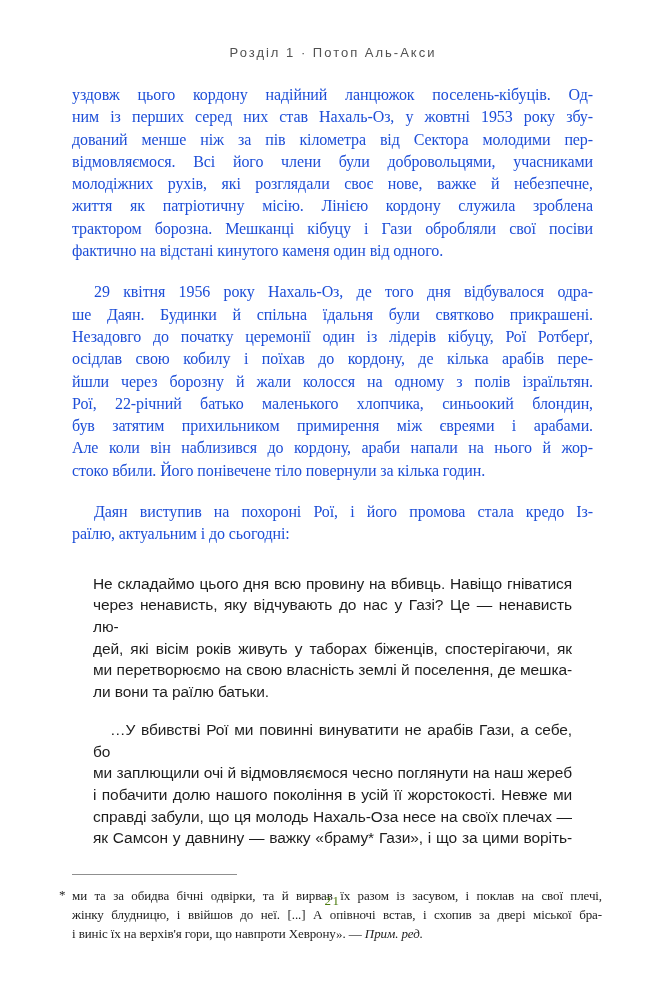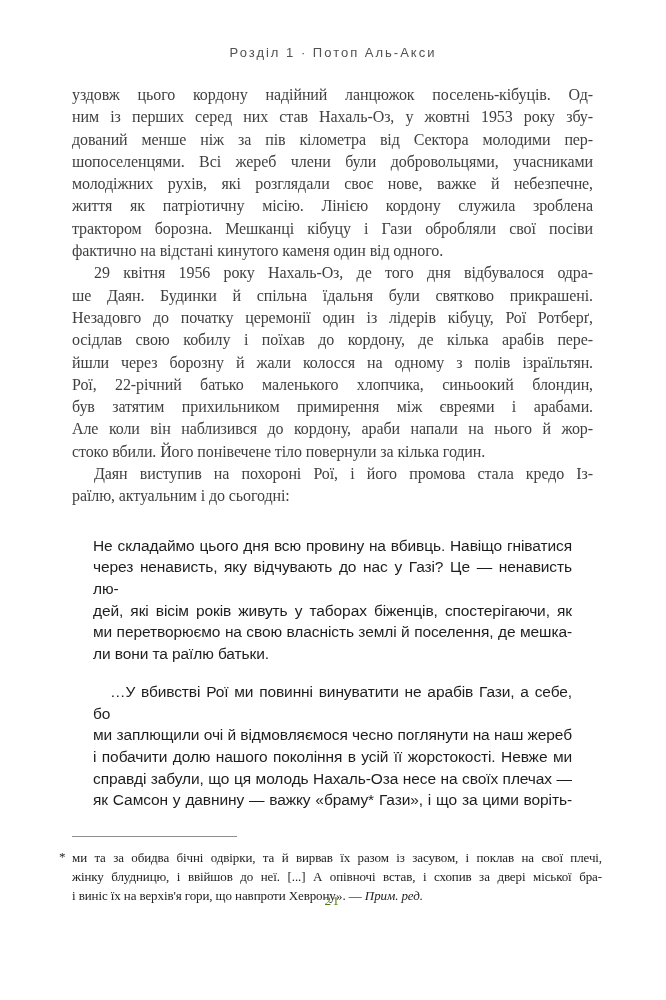--- a/index.html
+++ b/index.html
@@ -28,27 +28,27 @@
     top: 84px;
     left: 72px;
     width: 521px;
   }
   
   .ln {
     font-family: "Liberation Serif", serif;
     font-size: 16px;
     line-height: 22.3px;
     letter-spacing: -0.1px;
-    color: #404040;
+    color: #1d4ed8;
     text-align: justify;
     text-align-last: justify;
     white-space: normal;
   }
   .ln.last { text-align: left; text-align-last: left; }
-  .ln.indent { text-indent: 22px; }
+  .ln.indent { text-indent: 22px; margin-top: 19px; }
   
   .block-quote {
     margin: 27px 21px 0 21px;
   }
   .q-ln {
     font-family: "Liberation Sans", sans-serif;
     font-size: 15.5px;
     line-height: 21.7px;
     letter-spacing: -0.1px;
     color: #1d1d1d;
@@ -107,21 +107,21 @@
 <div class="page">
 
   <div class="running-header">Розділ 1 · Потоп Аль-Акси</div>
 
   <div class="text-column">
 
     <div>
       <div class="ln">уздовж цього кордону надійний ланцюжок поселень-кібуців. Од-</div>
       <div class="ln">ним із перших серед них став Нахаль-Оз, у жовтні 1953 року збу-</div>
       <div class="ln">дований менше ніж за пів кілометра від Сектора молодими пер-</div>
-      <div class="ln">шопоселенцями. Всі жереб члени були добровольцями, учасниками</div>
+      <div class="ln">відмовляємося. Всі його члени були добровольцями, учасниками</div>
       <div class="ln">молодіжних рухів, які розглядали своє нове, важке й небезпечне,</div>
       <div class="ln">життя як патріотичну місію. Лінією кордону служила зроблена</div>
       <div class="ln">трактором борозна. Мешканці кібуцу і Гази обробляли свої посіви</div>
       <div class="ln last">фактично на відстані кинутого каменя один від одного.</div>
     </div>
 
     <div>
       <div class="ln indent">29 квітня 1956 року Нахаль-Оз, де того дня відбувалося одра-</div>
       <div class="ln">ше Даян. Будинки й спільна їдальня були святково прикрашені.</div>
       <div class="ln">Незадовго до початку церемонії один із лідерів кібуцу, Рої Ротберґ,</div>

